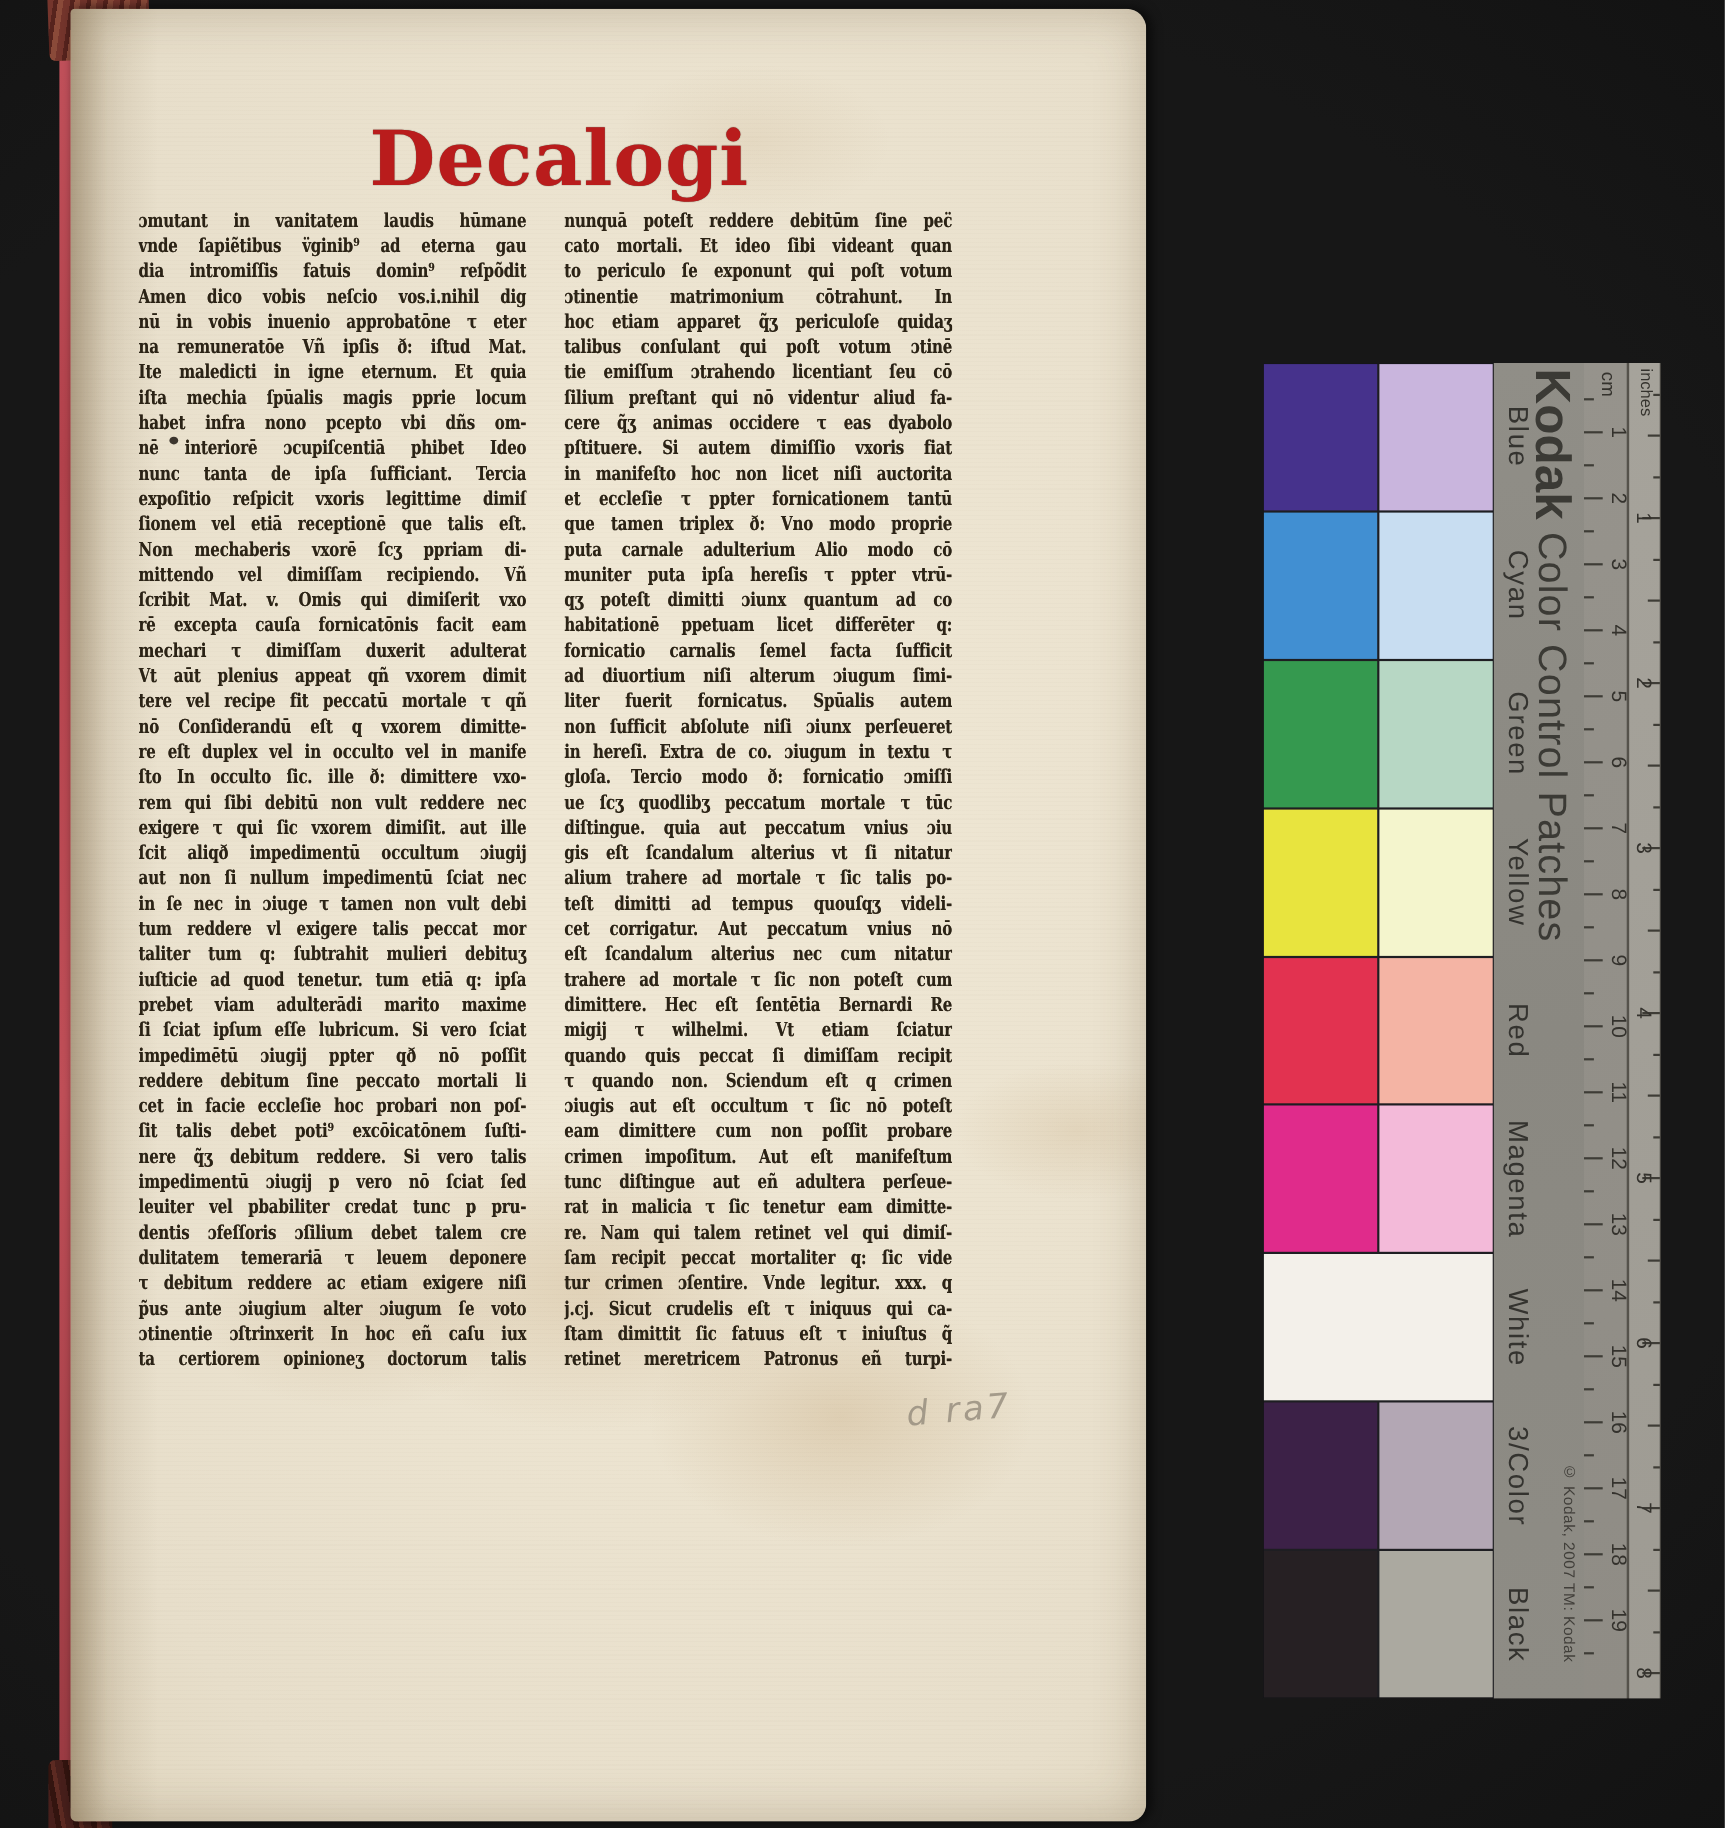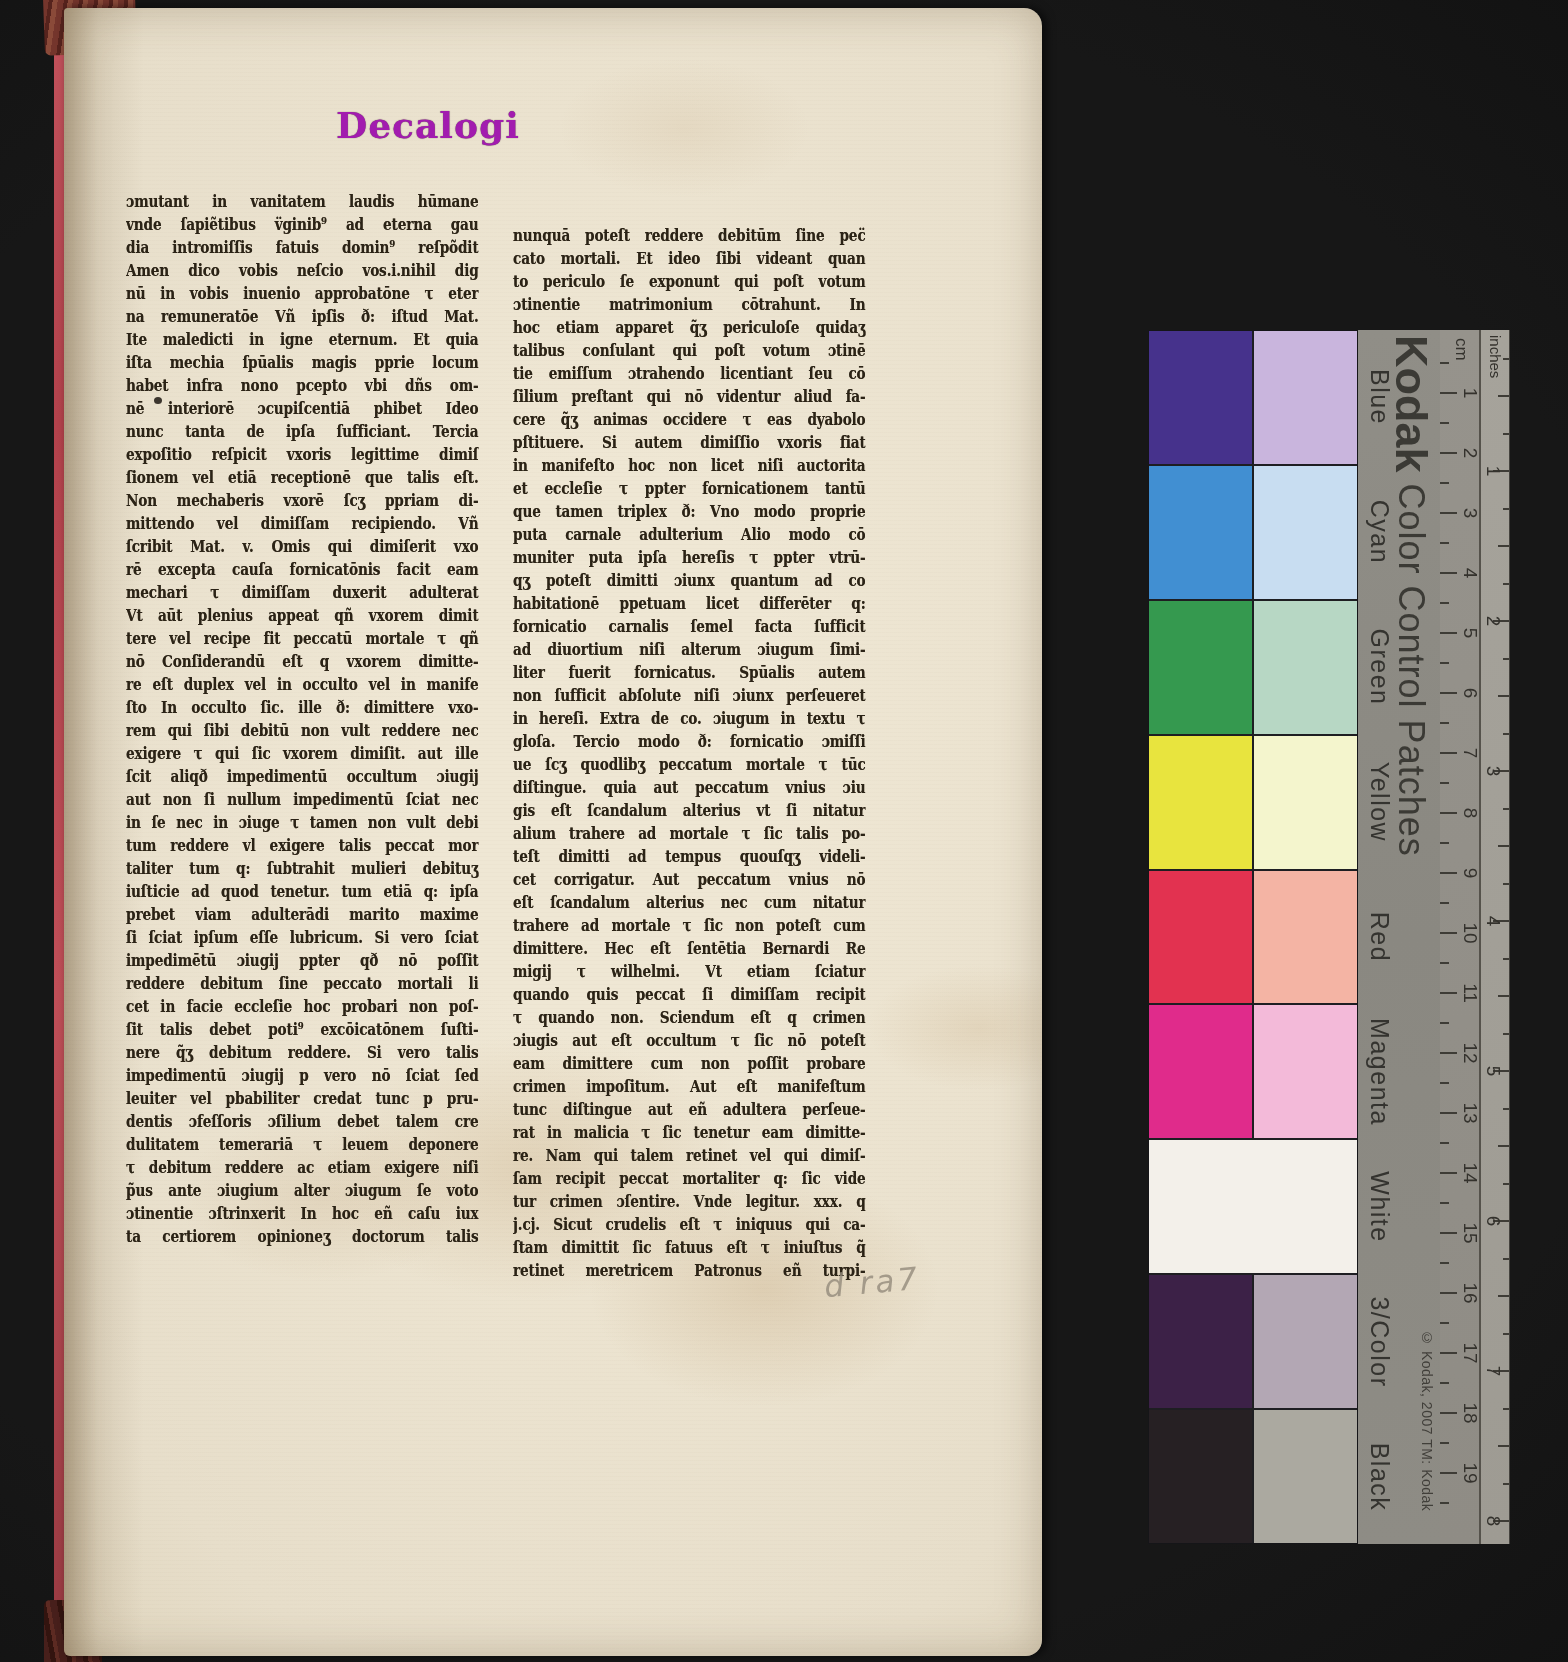--- a/index.html
+++ b/index.html
@@ -24,29 +24,29 @@
       radial-gradient(ellipse 300px 190px at 470px 1160px, rgba(178,140,88,.22), transparent 70%),
       radial-gradient(ellipse 250px 170px at 700px 1280px, rgba(178,140,88,.24), transparent 70%),
       radial-gradient(ellipse 160px 90px at 915px 1020px, rgba(178,140,88,.16), transparent 70%),
       radial-gradient(ellipse 210px 120px at 260px 1190px, rgba(168,128,78,.14), transparent 70%),
       radial-gradient(ellipse 180px 100px at 620px 120px, rgba(168,128,78,.10), transparent 70%),
       radial-gradient(ellipse 920px 1420px at 55% 45%, #efe7d4 20%, #e7deca 70%, #dbd0b6 100%);
     box-shadow: inset 0 0 46px rgba(90,70,40,.28), 4px 0 10px rgba(0,0,0,.6);}
   .speck{left:90px;top:389px;width:8px;height:7px;border-radius:50%;background:#1d1812;opacity:.85;}
 
   .head-title{left:336px;top:104px;font-family:"DejaVu Serif",serif;font-weight:bold;
-    font-size:36px;color:#a21caf;letter-spacing:1px;text-shadow:0 0 1px rgba(30,22,10,.7);}
+    font-size:69px;color:#b91c1c;letter-spacing:1px;text-shadow:0 0 1px rgba(30,22,10,.7);}
 
   .col{top:190px;}
   .col-inner{width:452px;transform:scaleX(.78);transform-origin:0 0;
     font-family:"DejaVu Serif",serif;font-weight:bold;font-size:17.5px;line-height:23px;
     color:#2b2316;letter-spacing:-.2px;text-shadow:0 0 .6px rgba(40,30,15,.55);}
   .col-inner .tl{height:23px;text-align:justify;text-align-last:justify;overflow:hidden;}
   .col-left{left:126px;}
-  .col-right{left:513px;margin-top:34px;}
+  .col-right{left:513px;}
 
   .pencil{left:824px;top:1264px;font-family:"DejaVu Sans",sans-serif;font-style:italic;
     font-size:31px;color:#948b7c;transform:rotate(-5deg);opacity:.8;letter-spacing:3px;}
 
   
   .card{left:1148px;top:330px;width:362px;height:1214px;display:flex;}
   .patch-area{width:209px;display:flex;flex-direction:column;background:#1e1e22;
     border:1px solid #151518;}
   .patch-row{flex:1;display:flex;margin-bottom:2px;}
   .patch-row:last-child{margin-bottom:0;}

